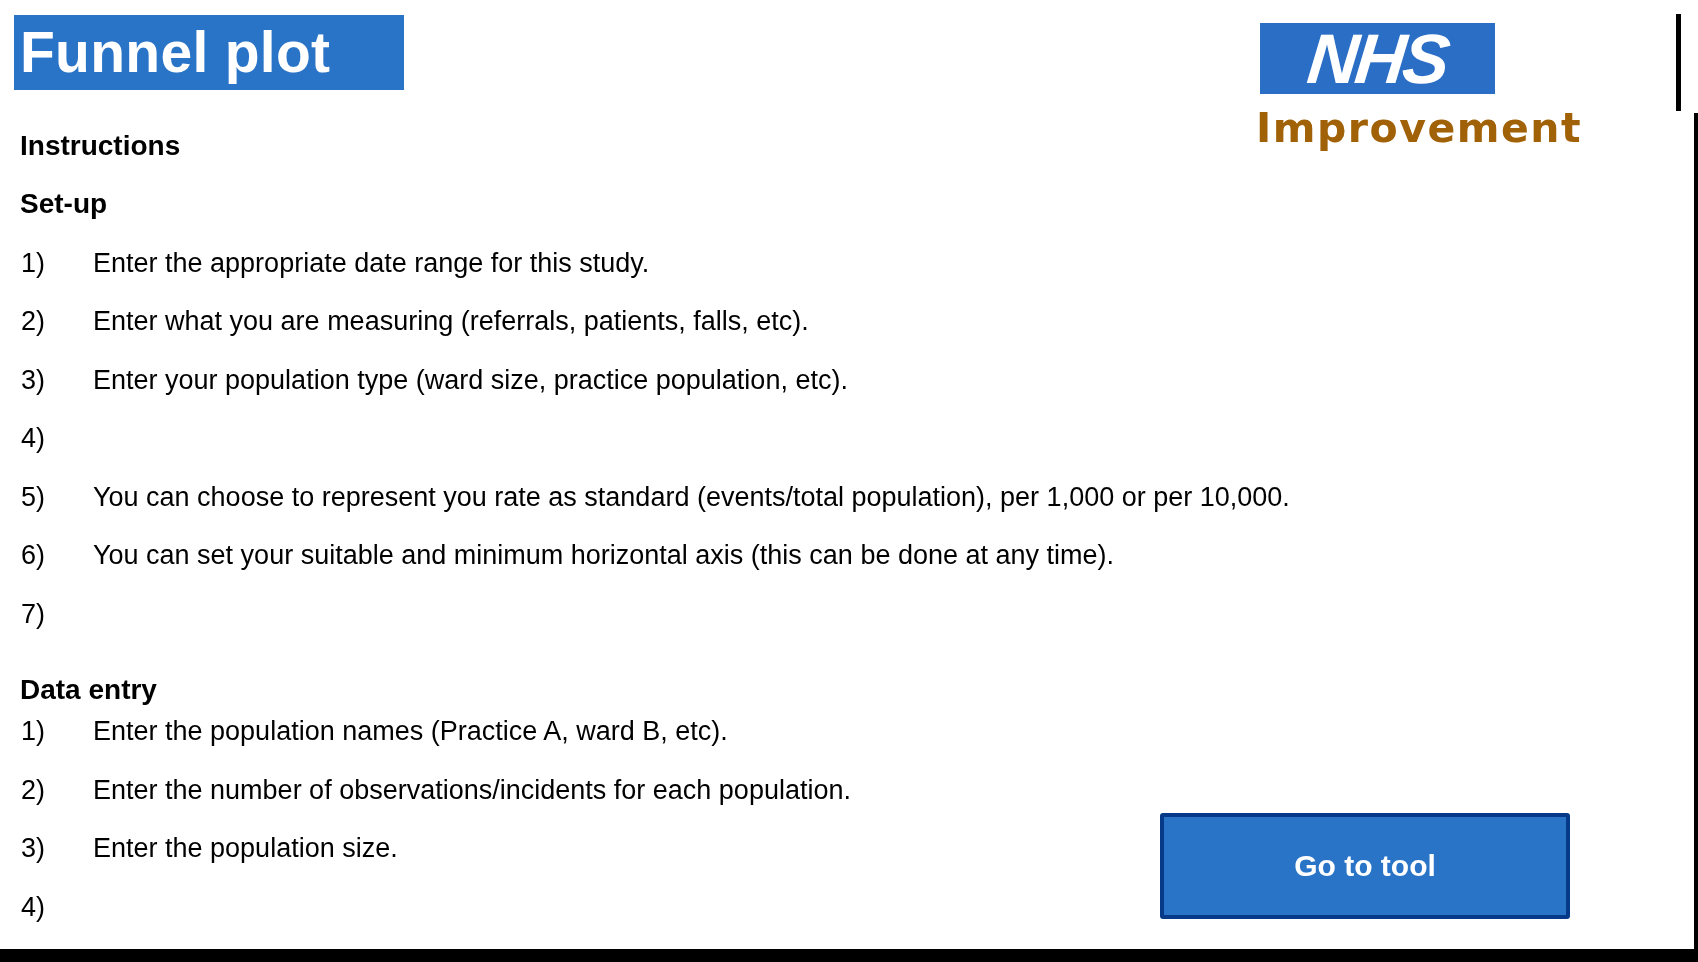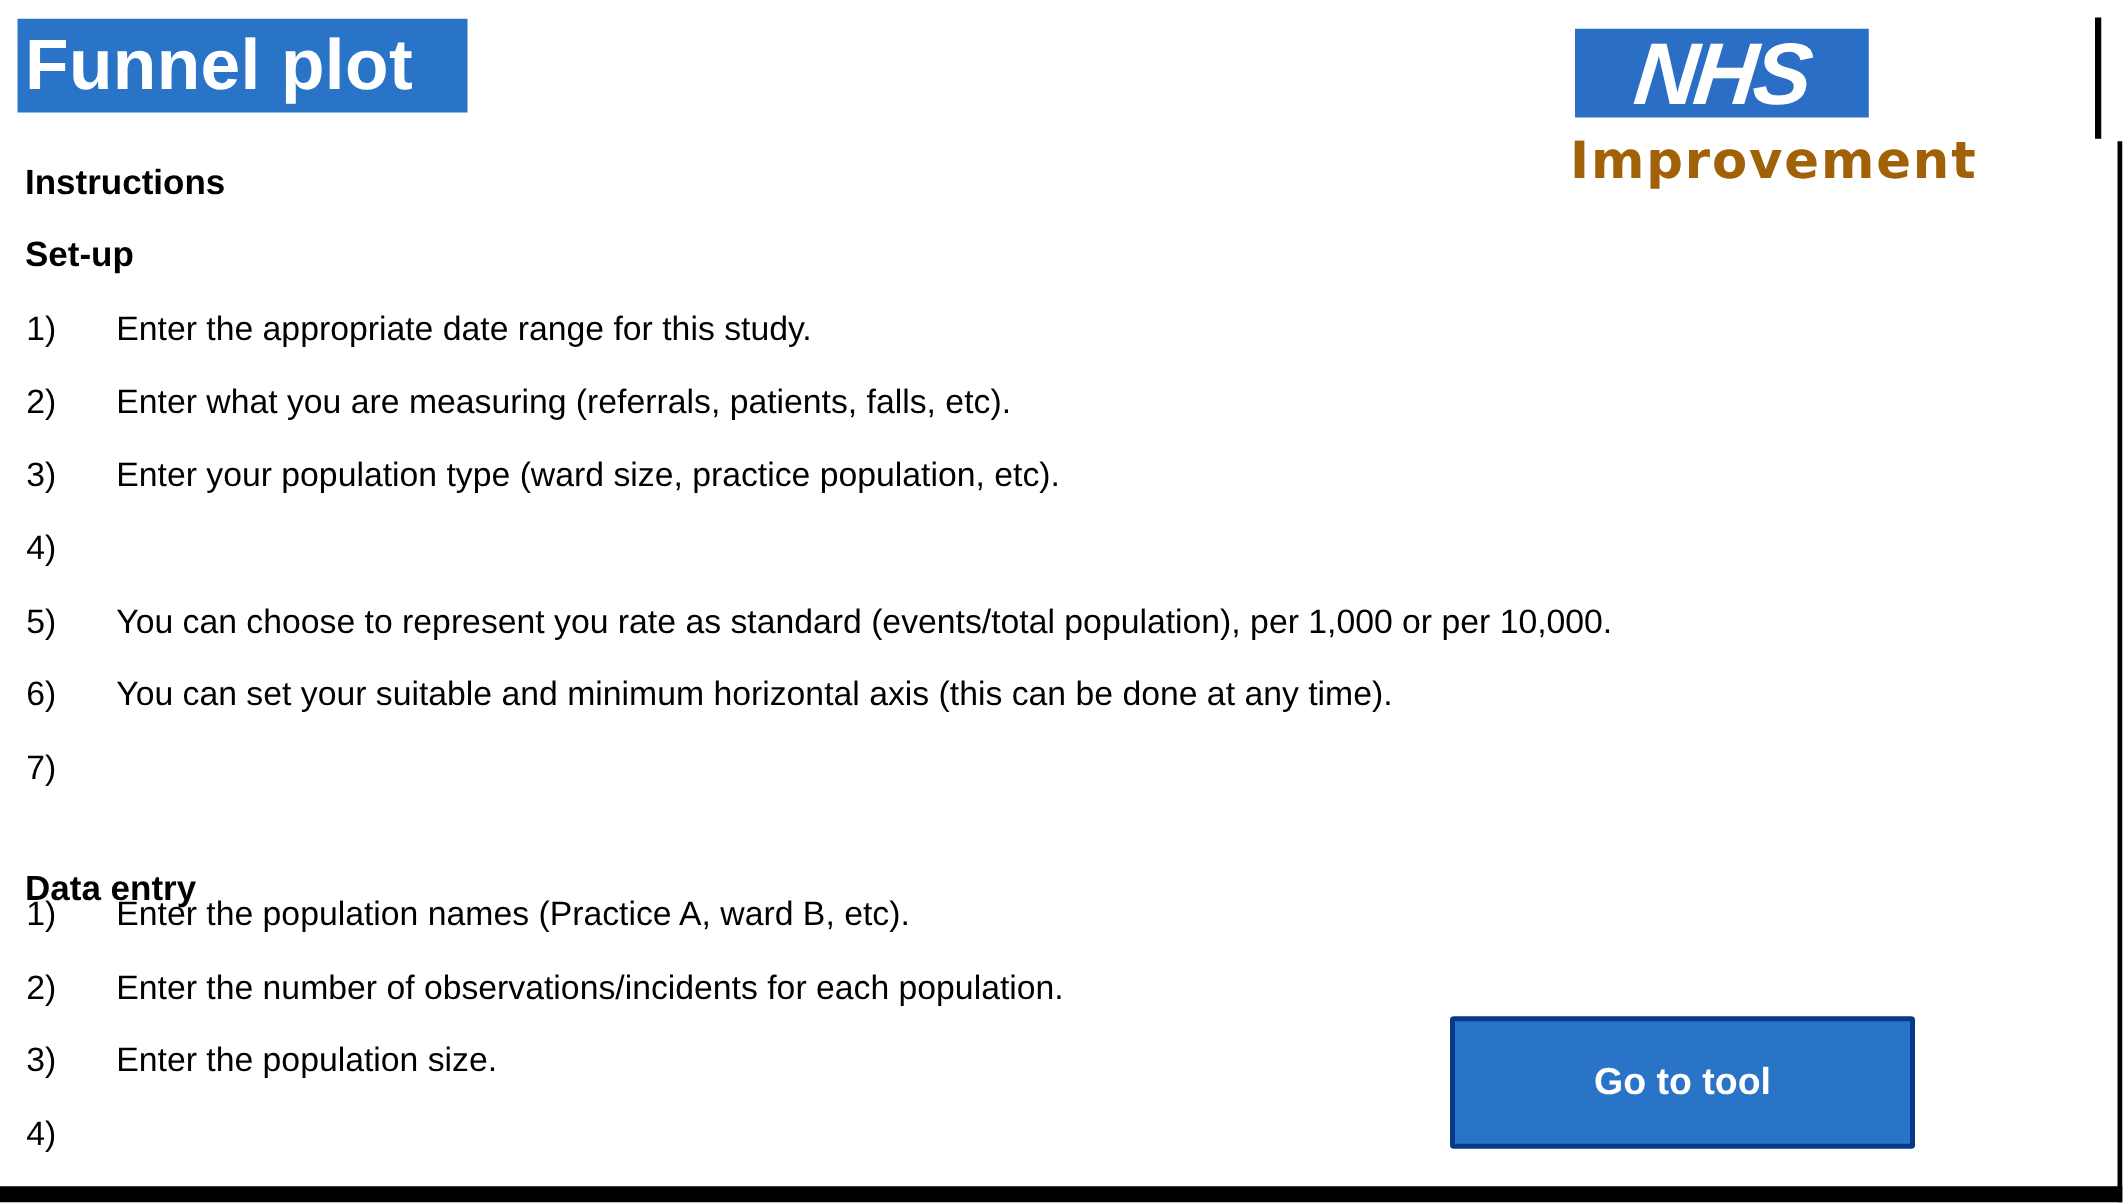--- a/index.html
+++ b/index.html
@@ -2,21 +2,21 @@
 <html><head>
 <meta charset="utf-8">
 <style>
   html, body { margin: 0; padding: 0; }
   body {
     width: 1698px; height: 962px; position: relative; overflow: hidden;
     background: #ffffff; color: #000000;
     font-family: "Liberation Sans", sans-serif;
   }
   .title-box {
-    position: absolute; left: 14px; top: 15px; width: 360px; height: 75px;
+    position: absolute; left: 14px; top: 15px; width: 390px; height: 75px;
     background: #2A74C8;
   }
   .title-text {
     position: absolute; left: 6px; top: 4px;
     font-size: 57px; font-weight: bold; color: #ffffff; line-height: 66px;
     letter-spacing: 0.3px;
   }
   .logo { position: absolute; left: 1256px; top: 20px; width: 440px; height: 140px; }
   .nhs-box {
     position: absolute; left: 4px; top: 3px; width: 235px; height: 71px;
@@ -39,21 +39,21 @@
 
   .heading {
     position: absolute; left: 20px; font-size: 28px; font-weight: bold; line-height: 32px;
   }
   .item { position: absolute; left: 0; height: 32px; width: 1500px; }
   .item-num { position: absolute; left: 21px; top: 0; font-size: 27px; line-height: 32px; }
   .item-text { position: absolute; left: 93px; top: 0; font-size: 27px; line-height: 32px; white-space: nowrap; }
   .item-text b { font-weight: bold; }
 
   .go-button {
-    position: absolute; left: 1160px; top: 813px; width: 372px; height: 106px;
+    position: absolute; left: 1160px; top: 813px; width: 410px; height: 106px;
     box-sizing: border-box; background: #2A74C8; border: 4px solid #063A88;
     border-radius: 3px; cursor: pointer;
     display: flex; align-items: center; justify-content: center;
   }
   .go-label { color: #ffffff; font-weight: bold; font-size: 30px; }
 </style>
 </head>
 <body>
 
 <div class="title-box">
@@ -94,21 +94,21 @@
   <span class="item-text">You can choose to represent you rate as standard (events/total population), per 1,000 or per 10,000.</span>
 </div>
 <div class="item" style="top:539px">
   <span class="item-num">6)</span>
   <span class="item-text">You can set your suitable and minimum horizontal axis (this can be done at any time).</span>
 </div>
 <div class="item" style="top:598px">
   <span class="item-num">7)</span>
 </div>
 
-<div class="heading" style="top:695px">Data entry</div>
+<div class="heading" style="top:674px">Data entry</div>
 
 <div class="item" style="top:715px">
   <span class="item-num">1)</span>
   <span class="item-text">Enter the population names (Practice A, ward B, etc).</span>
 </div>
 <div class="item" style="top:774px">
   <span class="item-num">2)</span>
   <span class="item-text">Enter the number of observations/incidents for each population.</span>
 </div>
 <div class="item" style="top:832px">

